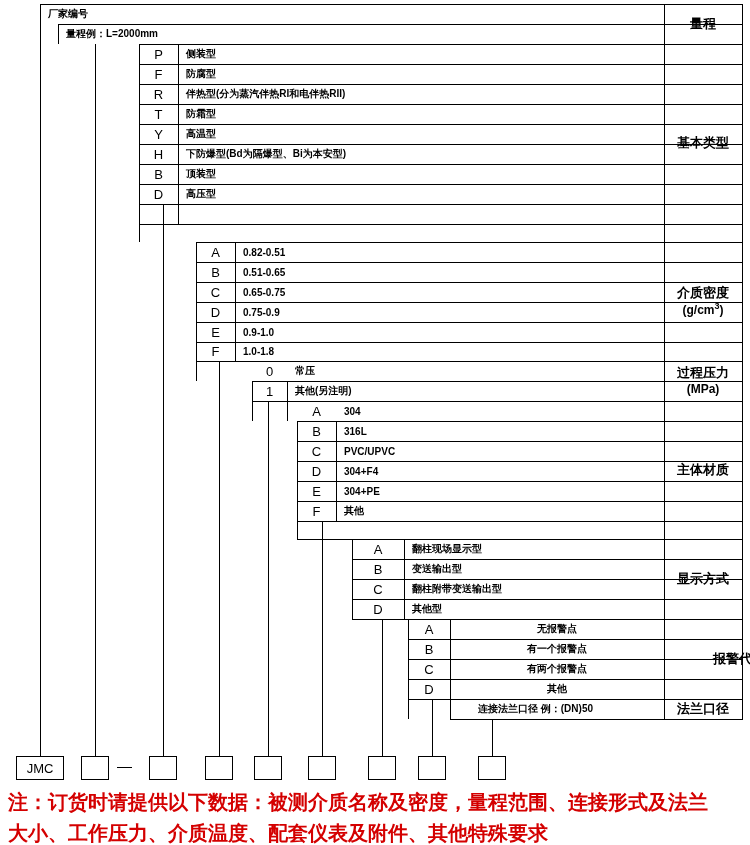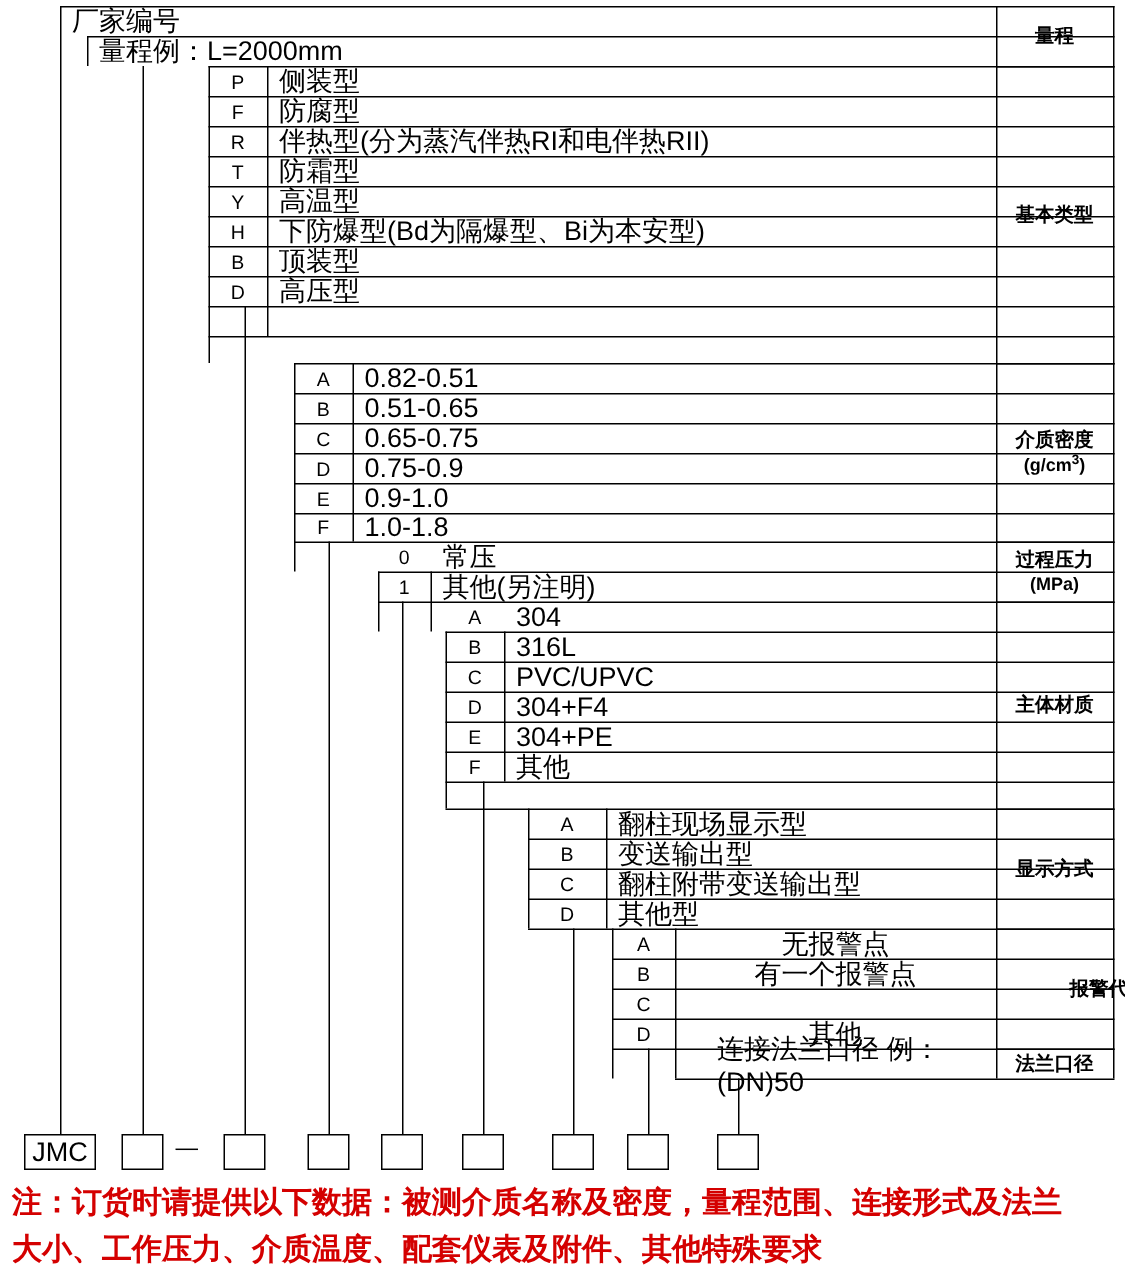--- a/index.html
+++ b/index.html
@@ -10,38 +10,38 @@
     font-size:13px;
     color:#000;
     position:relative;
     overflow:hidden;
   }
   .wrap{position:relative;width:750px;height:845px;}
 
   
   .cell{position:absolute;box-sizing:border-box;display:flex;align-items:center;}
   .code{justify-content:center;font-size:13px;}
-  .desc{justify-content:flex-start;padding-left:8px;font-size:18px;}
+  .desc{justify-content:flex-start;padding-left:8px;font-size:10px;font-weight:bold;}
   .rowline{position:absolute;background:#000;height:1px;}
   .vline{position:absolute;background:#000;width:1px;}
 
   
   .rlabel{
     position:absolute;box-sizing:border-box;
     display:flex;align-items:center;justify-content:center;
     text-align:center;font-weight:bold;font-size:13px;
     flex-direction:column;line-height:1.25;
   }
   .rlabel .sub{font-weight:bold;font-size:12px;}
 
   
   .bbox{
     position:absolute;box-sizing:border-box;border:1px solid #000;
     display:flex;align-items:center;justify-content:center;
-    font-size:18px;background:#fff;
+    font-size:13px;background:#fff;
   }
   .dash{position:absolute;font-size:15px;}
 
   .note{
     position:absolute;left:8px;top:787px;width:735px;
     color:#d40000;font-weight:bold;font-size:20px;line-height:1.55;
   }
   sup{font-size:9px;}
 </style>
 </head>
@@ -315,20 +315,23 @@
   <div class="cell code" style="left:408px;top:639px;width:42px;height:20px;">
       <span>B</span>
     </div>
   <div class="cell desc" style="left:450px;top:639px;width:214px;height:20px;justify-content:center;padding-left:0;">
       <span>有一个报警点</span>
     </div>
 
   <div class="cell code" style="left:408px;top:659px;width:42px;height:20px;">
       <span>C</span>
     </div>
+  <div class="cell desc" style="left:450px;top:659px;width:214px;height:20px;justify-content:center;padding-left:0;">
+      <span>有两个报警点</span>
+    </div>
 
   <div class="cell code" style="left:408px;top:679px;width:42px;height:20px;">
       <span>D</span>
     </div>
   <div class="cell desc" style="left:450px;top:679px;width:214px;height:20px;justify-content:center;padding-left:0;">
       <span>其他</span>
     </div>
 
   <div class="cell desc" style="left:450px;top:699px;width:214px;height:20px;padding-left:28px;">
       <span>连接法兰口径 例：(DN)50</span>

